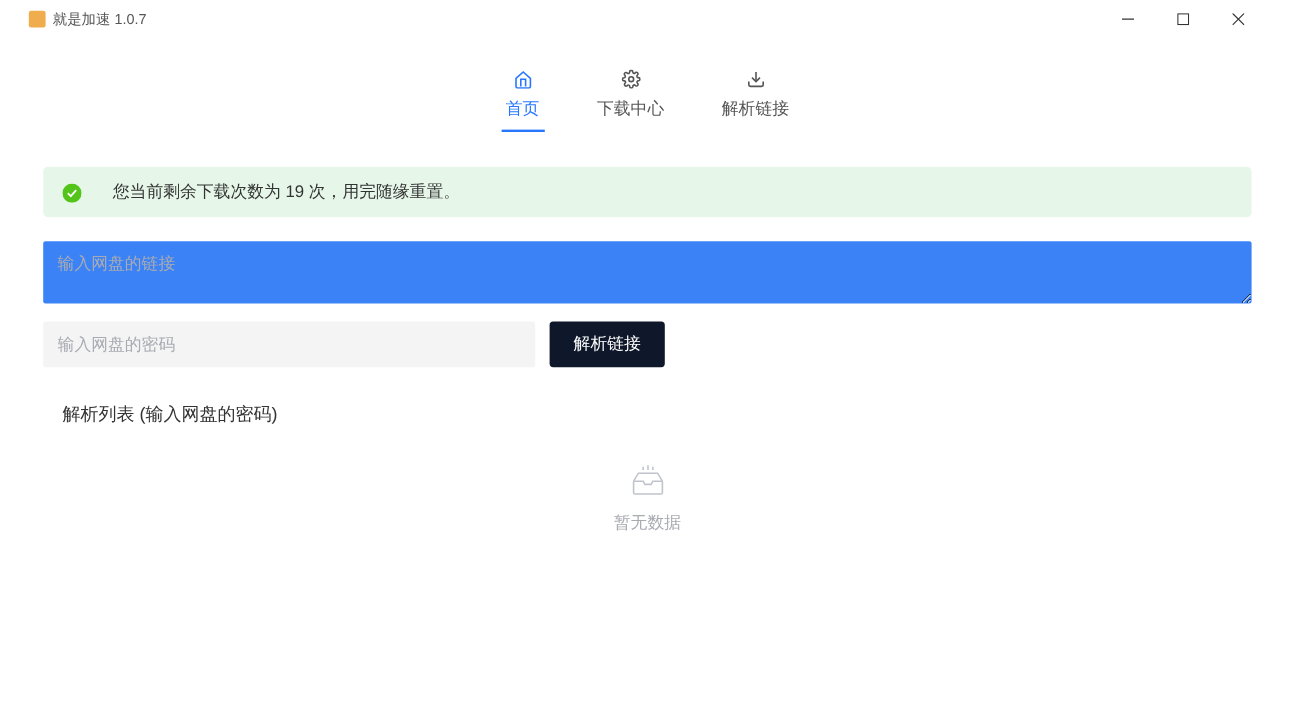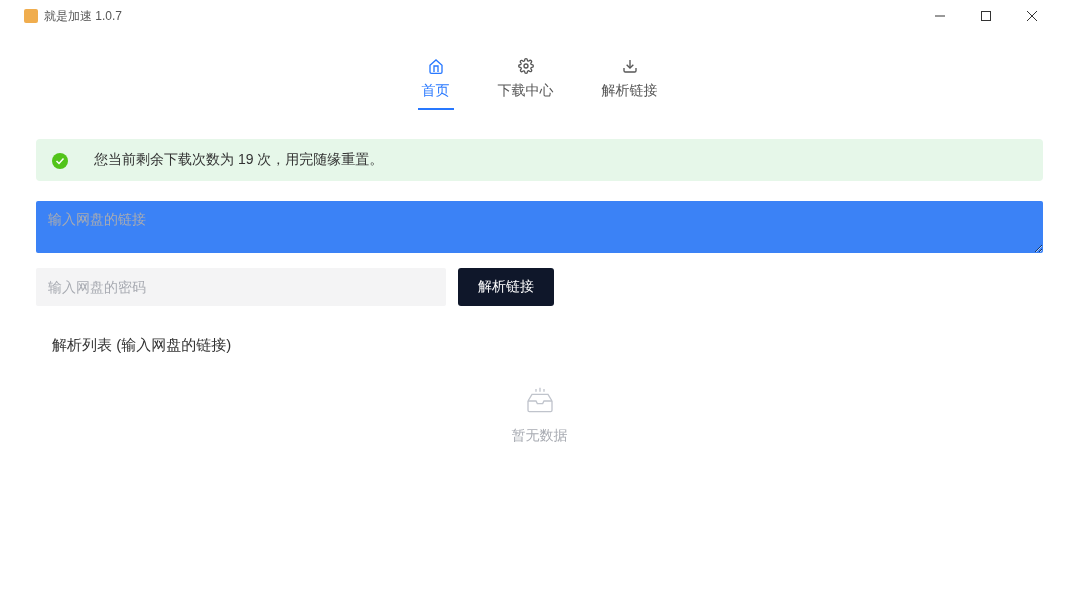--- a/index.html
+++ b/index.html
@@ -229,21 +229,21 @@
     <span>您当前剩余下载次数为 19 次，用完随缘重置。</span>
   </div>
 
   <textarea class="textarea-input" placeholder="输入网盘的链接" style=""></textarea>
 
   <div class="input-row">
     <input type="text" class="text-input" placeholder="输入网盘的密码" style="">
     <button class="primary-btn">解析链接</button>
   </div>
 
-  <div class="list-title">解析列表 (输入网盘的链接)</div>
+  <div class="list-title">解析列表 (输入网盘的密码)</div>
 
   <div class="empty-state">
     <svg class="empty-icon" viewBox="0 0 48 48" fill="none" stroke="#c0c4cc" stroke-width="2">
       <line x1="18" y1="6" x2="18" y2="10"></line>
       <line x1="24" y1="4" x2="24" y2="10"></line>
       <line x1="30" y1="6" x2="30" y2="10"></line>
       <path d="M6 24l6-10h24l6 10"></path>
       <path d="M6 24v14a2 2 0 002 2h32a2 2 0 002-2V24"></path>
       <path d="M6 24h12l2 4h8l2-4h12"></path>
     </svg>

